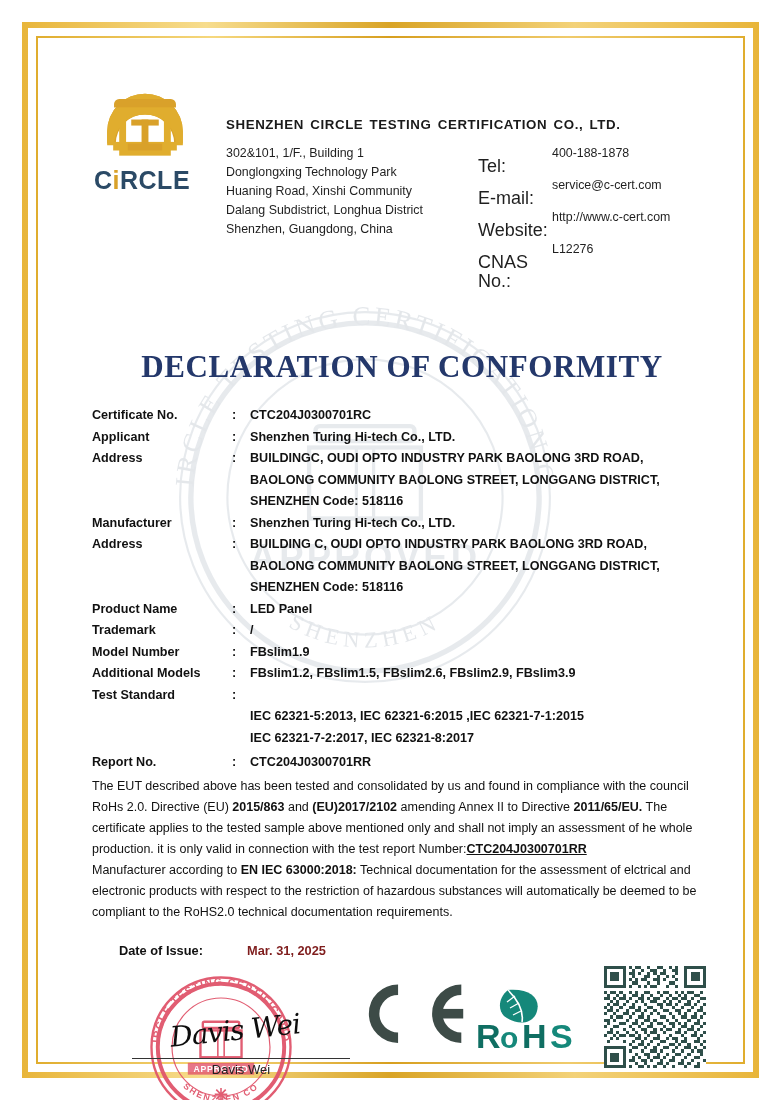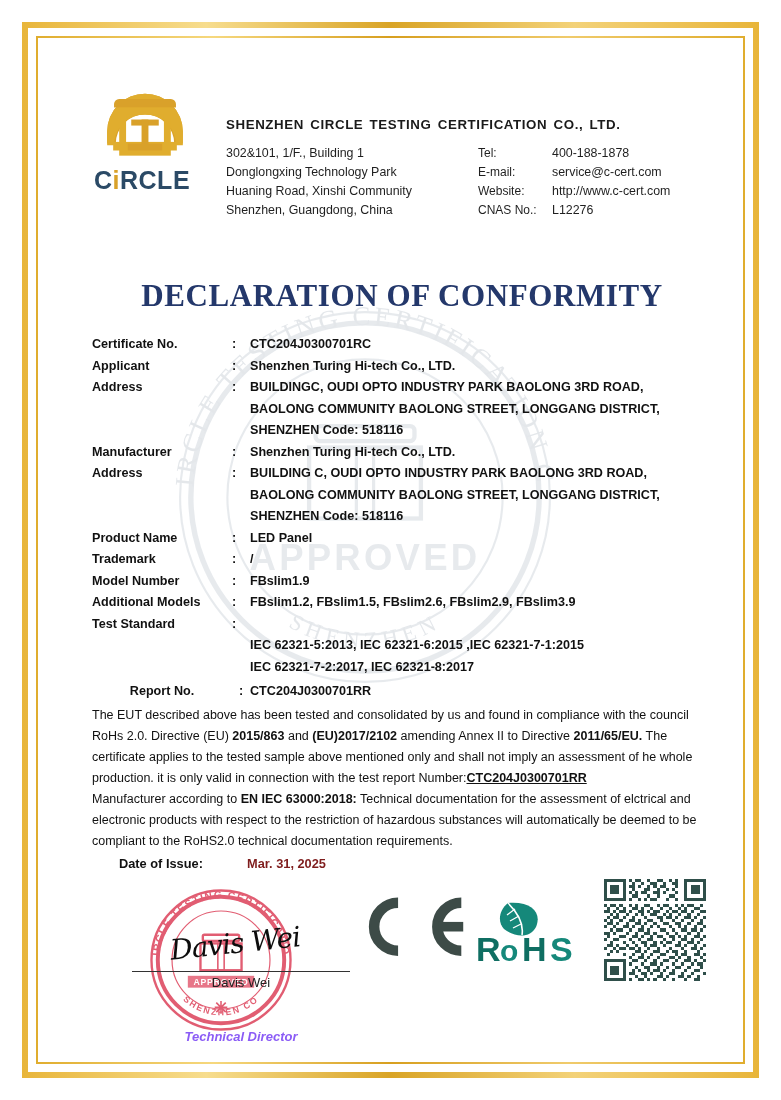--- a/index.html
+++ b/index.html
@@ -61,21 +61,21 @@
     font-size:13.3px; font-weight:bold; color:#1a1a1a;
     letter-spacing:.6px; word-spacing:2px; margin-bottom:12px;
     white-space:nowrap;
     margin-top:29px;
   }
   .contact-grid{ display:flex; }
   .addr-col{ width:252px; }
   .addr-col div{ font-size:12.4px; color:#1f1f1f; line-height:19px; white-space:nowrap; }
   .tel-col{ flex:1; }
   .tel-row{ display:flex; line-height:19px; }
-  .tel-label{ width:74px; font-size:12px; color:#1f1f1f; }
+  .tel-label{ width:74px; font-size:18px; color:#1f1f1f;margin-top:13px; }
   .tel-value{ font-size:12.4px; color:#1f1f1f; white-space:nowrap; }
 
   
   .title{
     font-family:"Liberation Serif", serif;
     font-size:31px; font-weight:bold; color:#24386b;
     text-align:center; letter-spacing:.6px;
     margin-top:58px; margin-bottom:20px;
     position:relative; z-index:2;
   }
@@ -95,21 +95,21 @@
   
   .para{
     position:relative; z-index:2;
     font-size:12.5px; color:#111; line-height:21px;
     margin-top:2px;
   }
   .para b{ font-weight:bold; }
   .para .uline{ font-weight:bold; text-decoration:underline; }
   .para2{ margin-top:0; }
 
-  .date-row{ display:flex; margin-top:4px; position:relative; z-index:2;padding-left:27px; }
+  .date-row{ display:flex; margin-top:20px; position:relative; z-index:2;padding-left:27px; }
   .date-label{ width:128px; flex:0 0 128px; font-size:12.8px; font-weight:bold; color:#111; }
   .date-value{ font-size:12.8px; font-weight:bold; color:#7f1d1d; }
 
   
   .sig-area{ position:relative; height:170px; margin-top:4px; }
   .stamp{
     position:absolute; left:50px; top:6px; width:158px; height:158px;
     opacity:.95;
   }
   .stamp svg{width:100%;height:100%;}
@@ -194,20 +194,21 @@
         <div class="logo-word"><span class="c1">C</span><span class="i">i</span><span class="c1">RCLE</span></div>
       </div>
 
       <div class="header-text">
         <div class="company-name">SHENZHEN CIRCLE TESTING CERTIFICATION CO., LTD.</div>
         <div class="contact-grid">
           <div class="addr-col">
             <div>302&amp;101, 1/F., Building 1</div>
             <div>Donglongxing Technology Park</div>
             <div>Huaning Road, Xinshi Community</div>
+            <div>Dalang Subdistrict, Longhua District</div>
             <div>Shenzhen, Guangdong, China</div>
           </div>
           <div class="tel-col">
             <div class="tel-row">
               <div class="tel-label">Tel:</div>
               <div class="tel-value">400-188-1878</div>
             </div>
             <div class="tel-row">
               <div class="tel-label">E-mail:</div>
               <div class="tel-value">service@c-cert.com</div>
@@ -287,21 +288,21 @@
         <div class="f-value">FBslim1.2, FBslim1.5, FBslim2.6, FBslim2.9, FBslim3.9</div>
       </div>
 
       <div class="row">
         <div class="f-label">Test Standard</div>
         <div class="f-colon">:</div>
       </div>
       <div class="row-cont f-value cont">IEC 62321-5:2013, IEC 62321-6:2015 ,IEC 62321-7-1:2015</div>
       <div class="row-cont f-value cont">IEC 62321-7-2:2017, IEC 62321-8:2017</div>
 
-      <div class="row" style="margin-top:3px;text-align:center;">
+      <div class="row" style="margin-top:3px;">
         <div class="f-label">Report No.</div>
         <div class="f-colon">:</div>
         <div class="f-value">CTC204J0300701RR</div>
       </div>
     </div>
 
     <div class="para"><span>The EUT described above has been tested and consolidated by us and found in compliance with the council RoHs 2.0. Directive (EU) </span><b>2015/863</b><span> and </span><b>(EU)2017/2102</b><span> amending Annex II to Directive </span><b>2011/65/EU.</b><span> The certificate applies to the tested sample above mentioned only and shall not imply an assessment of he whole production. it is only valid in connection with the test report Number:</span><span class="uline">CTC204J0300701RR</span></div>
 
     <div class="para para2"><span>Manufacturer according to </span><b>EN IEC 63000:2018:</b><span> Technical documentation for the assessment of elctrical and electronic products with respect to the restriction of hazardous substances will automatically be deemed to be compliant to the RoHS2.0 technical documentation requirements.</span></div>
 

